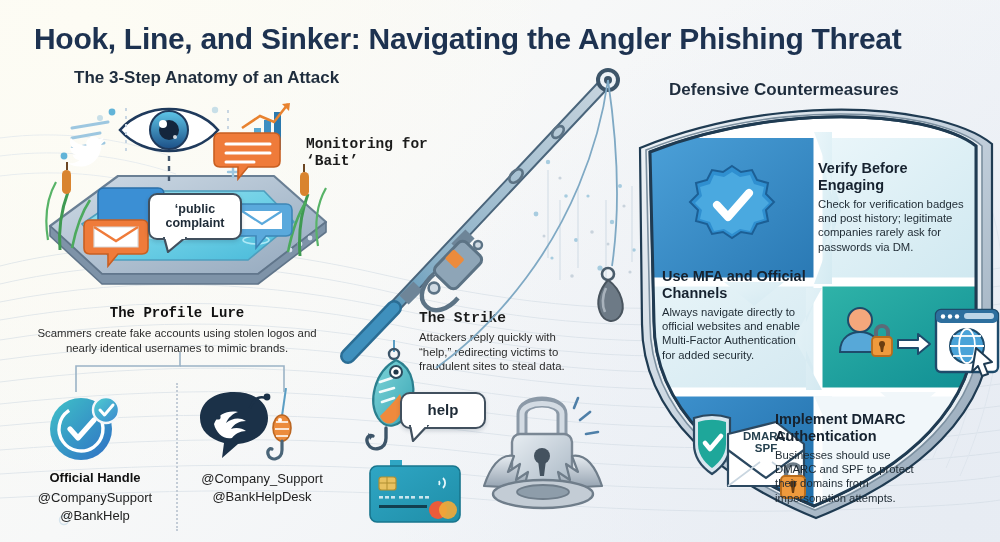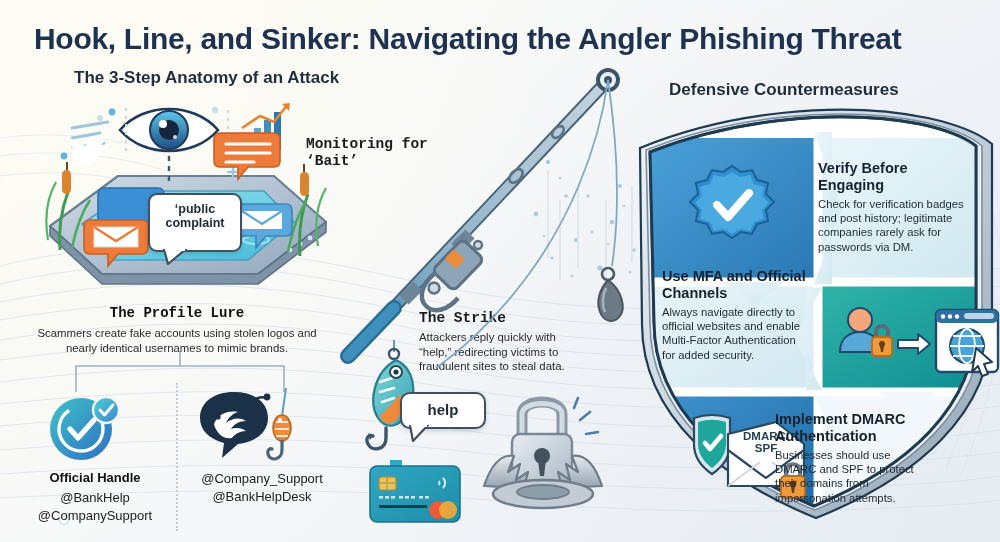--- a/index.html
+++ b/index.html
@@ -252,21 +252,21 @@
       <path d="M52,127 L74,141 L96,127" fill="none" stroke="#ef7b3a" stroke-width="2.4"></path>
     </g>
 
     <g>
       <path d="M196,104 L244,104 C248,104 250,107 250,110 L250,130 C250,134 248,136 244,136 L224,136 L214,148 L214,136 L196,136 C192,136 190,134 190,130 L190,110 C190,107 192,104 196,104 Z" fill="#5aa9dc" stroke="#3d86b6" stroke-width="1.6"></path>
       <path d="M200,111 L240,111 L240,129 L200,129 Z" fill="#fff"></path>
       <path d="M200,111 L220,124 L240,111" fill="none" stroke="#5aa9dc" stroke-width="2.2"></path>
     </g>
   </svg>
 
-  <div style="position:absolute;left:148px;top:193px;width:78px;padding:7px 6px 20px;font-size:12.5px;" class="bubble-label">
+  <div style="position:absolute;left:148px;top:193px;width:78px;padding:7px 6px 8px;font-size:12.5px;" class="bubble-label">
     <span>‘public complaint</span>
     <svg style="position:absolute;left:12px;top:100%;margin-top:-1px;" width="26" height="16" viewBox="0 0 26 16">
       <path d="M2,0 L24,0 L6,15 Z" fill="#fff" stroke="#41505e" stroke-width="2.2" stroke-linejoin="round"></path>
       <path d="M3,0 L23,0" stroke="#fff" stroke-width="4"></path>
     </svg>
   </div>
 
   <div class="blk" style="left:306px;top:136px;width:164px;">
     <div class="h">Monitoring for ‘Bait’</div>
   </div>
@@ -325,22 +325,22 @@
     </g>
     <circle cx="86" cy="32" r="2" fill="#fff"></circle>
 
     <path d="M88,53 L88,62 C88,72 76,74 74,66 C73,62 76,60 78,61" fill="none" stroke="#4a6578" stroke-width="3.2" stroke-linecap="round"></path>
   </svg>
 
   <div class="divider"></div>
 
   <div class="handle" style="left:20px;top:470px;width:150px;">
     <div class="hh">Official Handle</div>
+    <div class="a">@CompanySupport</div>
     <div class="a">@BankHelp</div>
-    <div class="a">@CompanySupport</div>
   </div>
 
   <div class="handle" style="left:182px;top:470px;width:160px;">
     <div class="a">@Company_Support</div>
     <div class="a">@BankHelpDesk</div>
   </div>
 
   <svg style="position:absolute;left:330px;top:62px;" width="300" height="330" viewBox="0 0 300 330">
     <defs>
       <linearGradient id="rodG" x1="0" y1="1" x2="1" y2="0">

